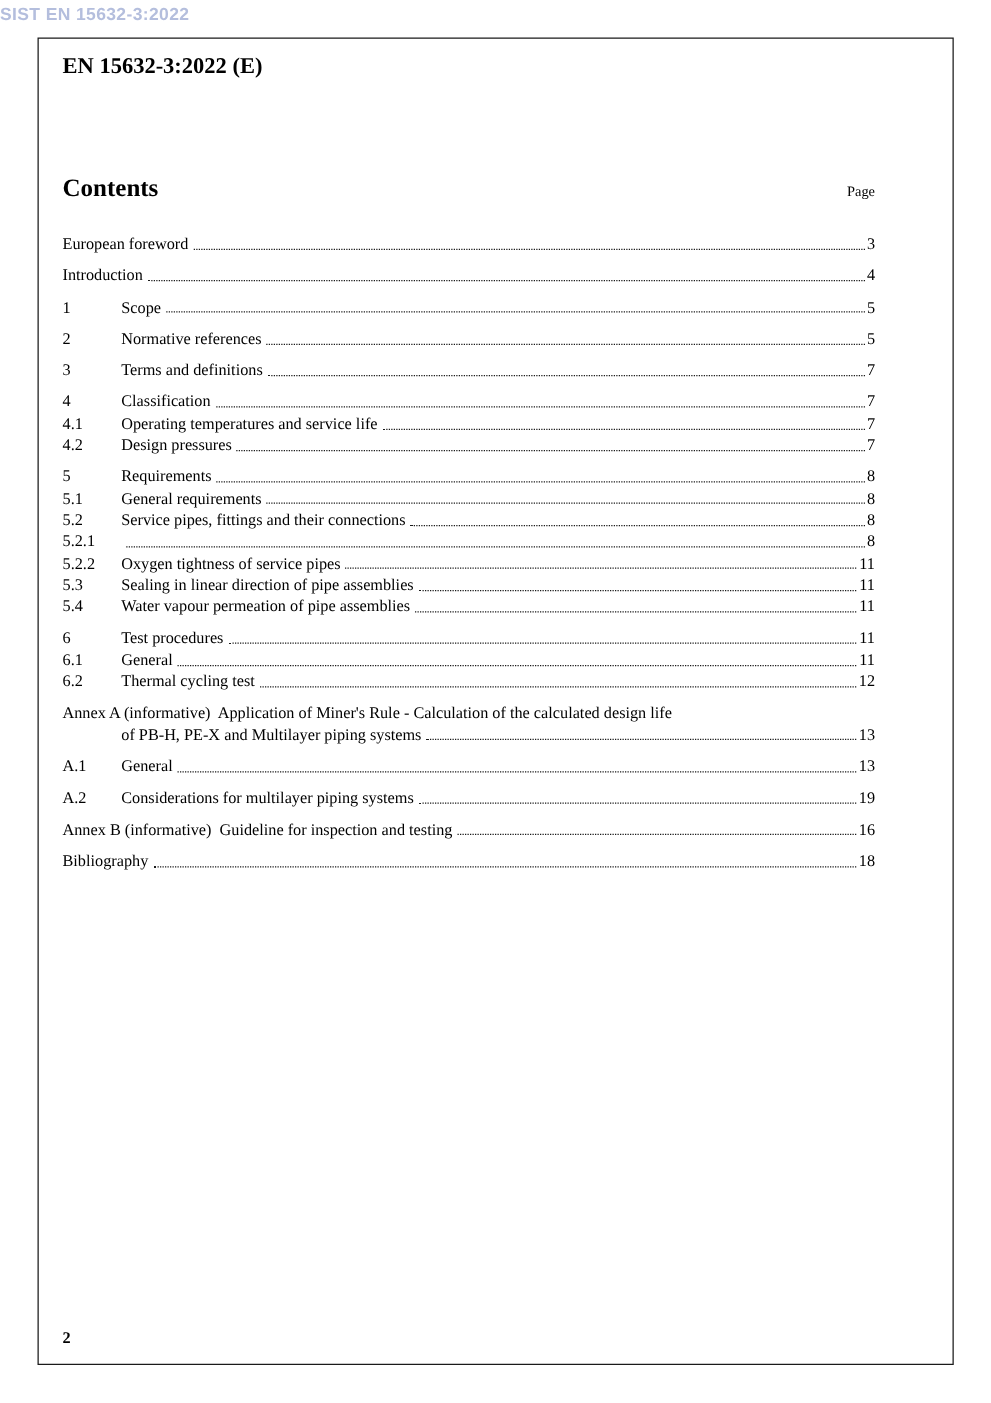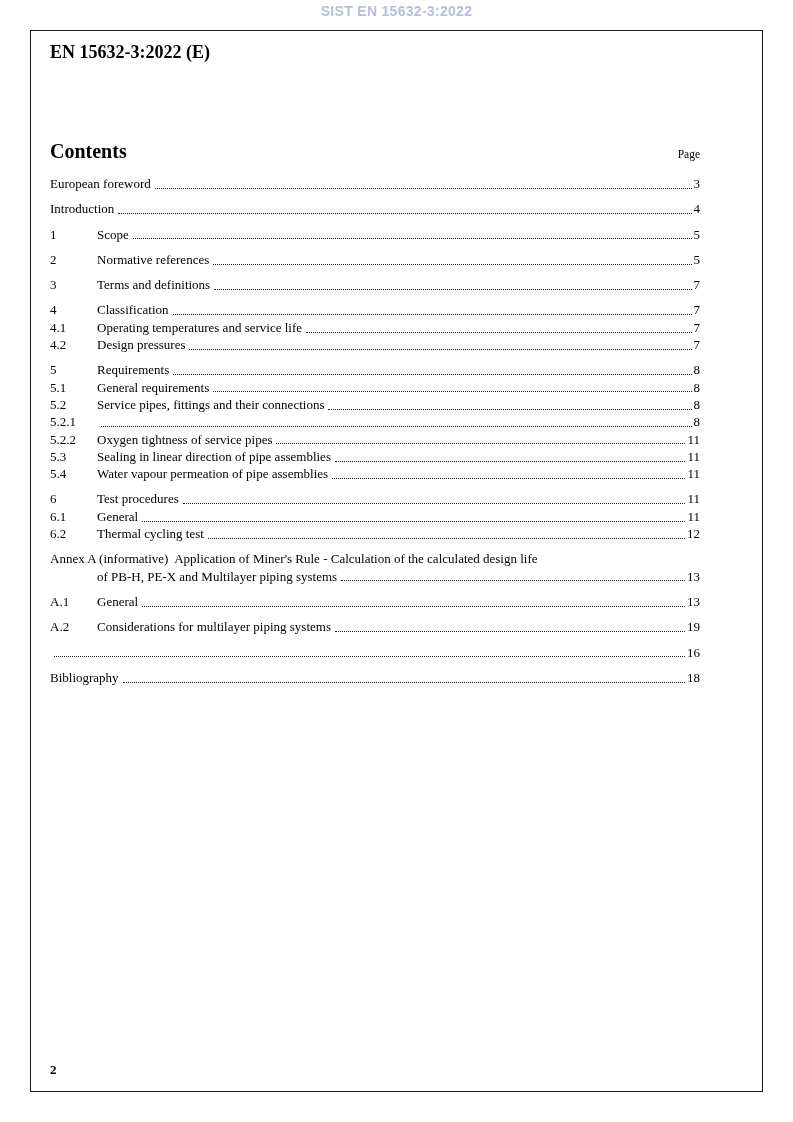--- a/index.html
+++ b/index.html
@@ -14,42 +14,41 @@
   .page-border {
     position: absolute;
     left: 30px; top: 30px;
     width: 733px; height: 1062px;
     border: 1px solid #1a1a1a;
     pointer-events: none;
   }
   .watermark {
     position: absolute;
     top: 3px; left: 0; width: 100%;
-    text-align: center;
     font-family: "Liberation Sans", sans-serif;
     font-weight: bold;
     font-size: 14px;
     letter-spacing: 0.3px;
   }
   .doc-ref {
     position: absolute;
     left: 50px; top: 42px;
     font-weight: bold;
     font-size: 18px;
   }
   .content {
     position: absolute;
     left: 50px; top: 140px;
     width: 650px;
   }
   .contents-header {
     display: flex;
     align-items: baseline;
     justify-content: space-between;
-    margin-bottom: 12px;
+    margin-bottom: 23px;
   }
   .contents-title {
     font-size: 20px;
     font-weight: bold;
   }
   .page-col-label {
     font-size: 11.5px;
     font-weight: normal;
   }
   .toc-row {
@@ -211,20 +210,21 @@
           <span class="toc-leader"></span>
           <span class="toc-page">13</span>
         </div>
         <div class="toc-row toc-gap">
           <span class="toc-num">A.2</span>
           <span class="toc-label">Considerations for multilayer piping systems</span>
           <span class="toc-leader"></span>
           <span class="toc-page">19</span>
         </div>
         <div class="toc-row toc-gap">
+          <span class="toc-label">Annex B (informative)  Guideline for inspection and testing</span>
           <span class="toc-leader"></span>
           <span class="toc-page">16</span>
         </div>
         <div class="toc-row toc-gap">
           <span class="toc-label">Bibliography</span>
           <span class="toc-leader"></span>
           <span class="toc-page">18</span>
         </div>
       </div>
   </div>

